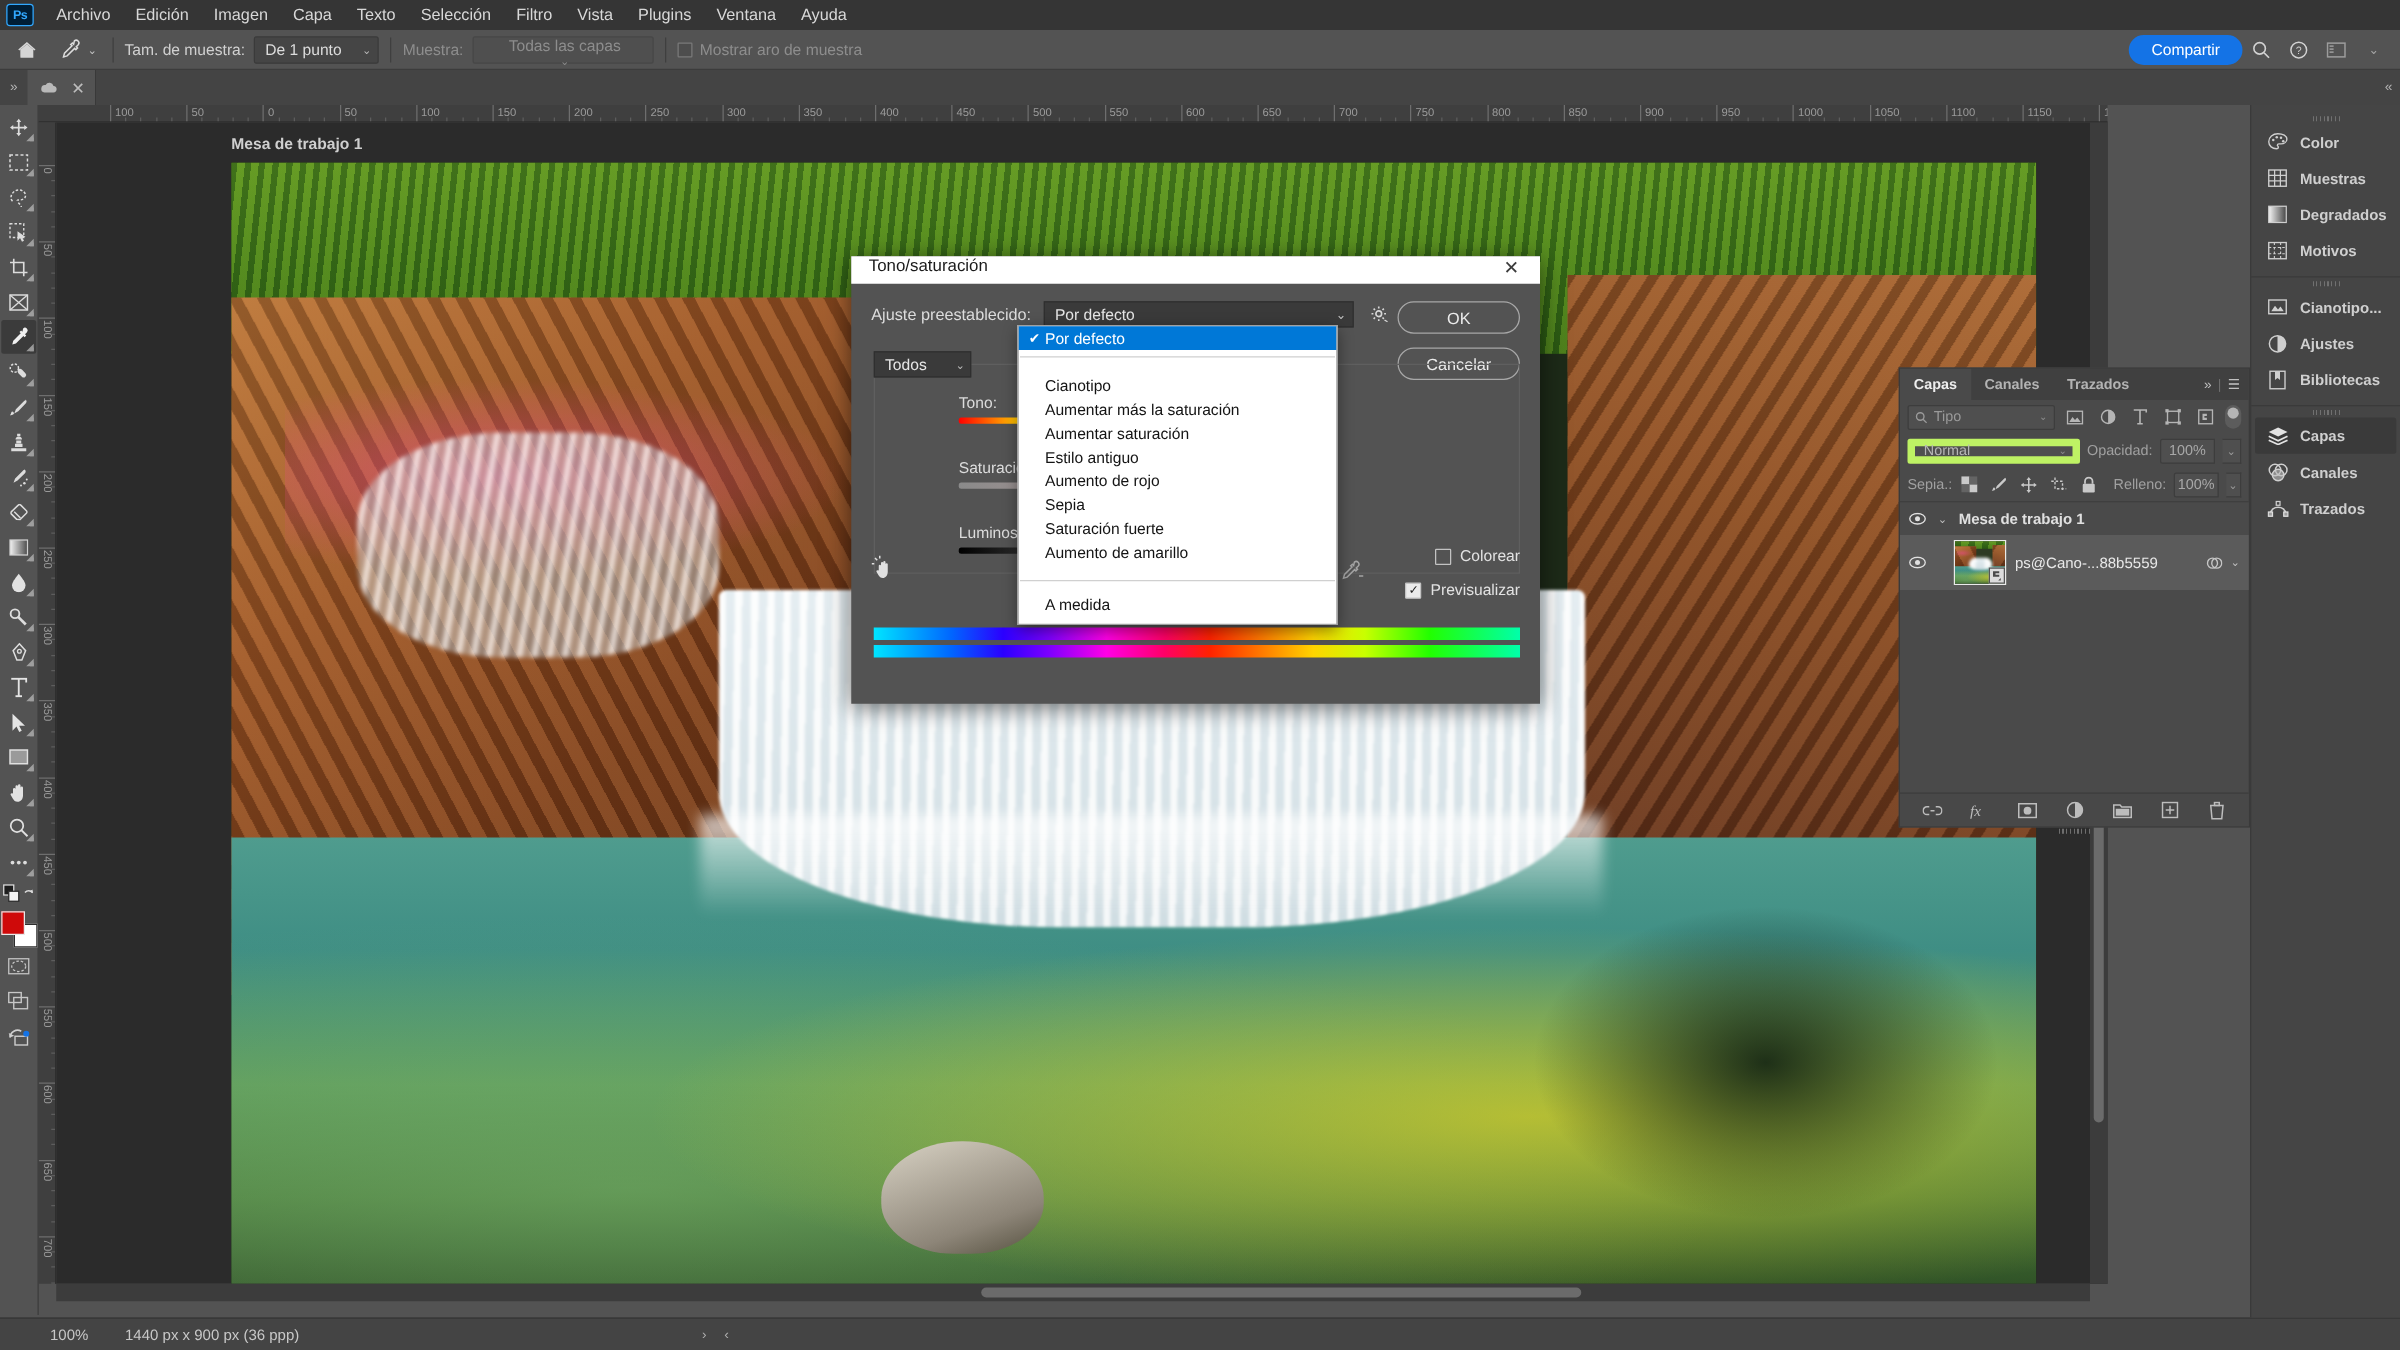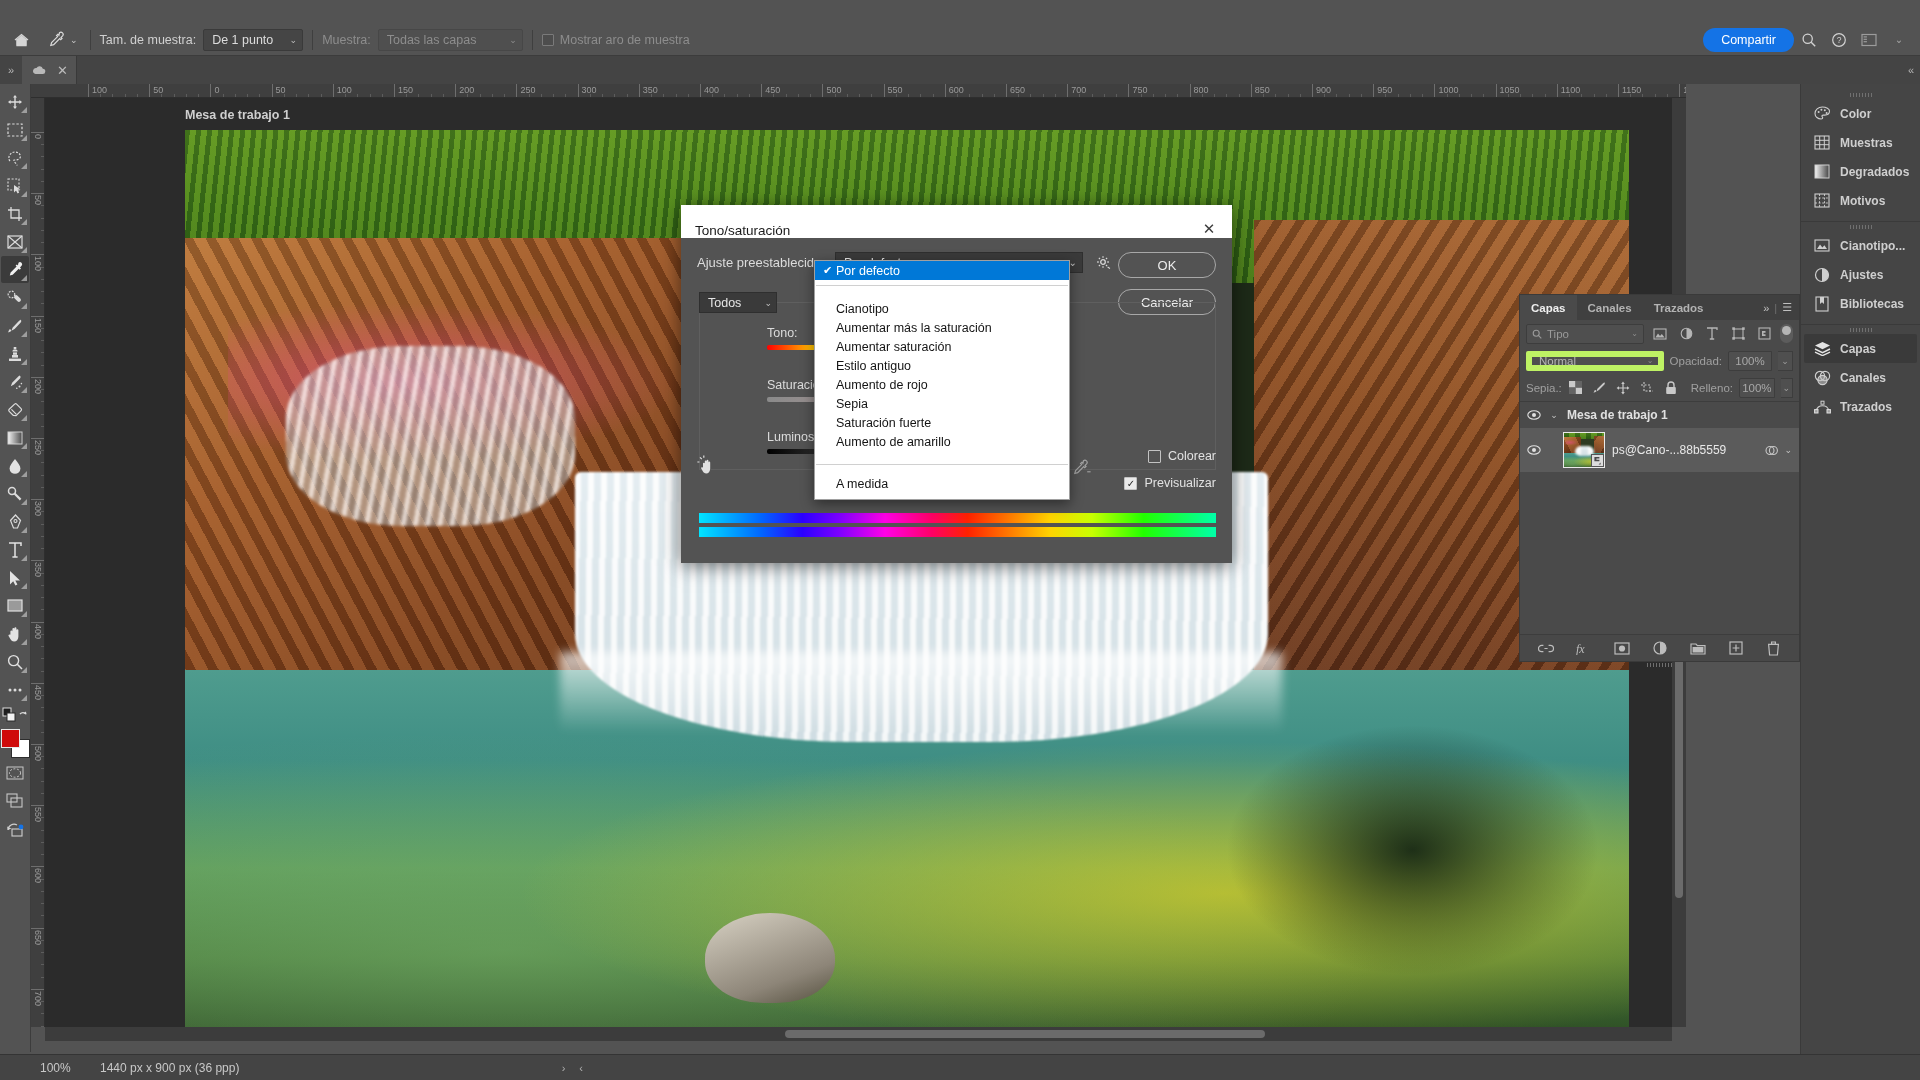--- a/index.html
+++ b/index.html
@@ -269,21 +269,21 @@
   .lp-bot-ico { width:17px; height:17px; display:flex; align-items:center; justify-content:center; }
   .lp-grip-bottom { position:absolute; left:0; right:0; bottom:-7px; height:7px; display:flex; align-items:center; justify-content:center;}
   .lp-grip-bottom i { width:26px;height:4px; background:repeating-linear-gradient(90deg,#6e6e6e 0 1px, transparent 1px 3px); }
 
   
   .dialog {
     position:absolute; left:681px; top:205px; width:551px; height:358px;
     background:#535353; box-shadow:0 3px 18px rgba(0,0,0,.55);
   }
   .dlg-title {
-    height:33px; background:#fff; color:#1a1a1a; display:flex; align-items:flex-end;
+    height:22px; background:#fff; color:#1a1a1a; display:flex; align-items:flex-start;
     padding:0 10px 0 14px; font-size:13.5px;
   }
   .dlg-close { margin-left:auto; font-size:15px; color:#3c3c3c; width:26px; text-align:center;}
   .dlg-body { position:relative; height:325px; padding:14px 16px 0; }
   .dlg-row1 { display:flex; align-items:center; gap:10px; }
   .dlg-lbl { font-size:13px; color:#dcdcdc; white-space:nowrap; }
   .preset-select {
     width:248px; height:21px; background:#3a3a3a; border:1px solid #2f2f2f;
     display:flex; align-items:center; justify-content:space-between;
     padding:0 5px 0 8px; font-size:12.5px; color:#e6e6e6;
@@ -333,20 +333,34 @@
   .dd-item.sel { background:#0078d7; color:#fff; }
   .dd-check { width:13px; font-size:11px; }
   .dd-sep { height:1px; background:#d0d0d0; margin:5px 1px; }
   .dd-gap { height:8px; }
 </style>
 </head>
 <body>
 
 <div id="app">
 
+  <div class="menubar">
+    <div class="ps-logo">Ps</div>
+    <div class="menu-item">Archivo</div>
+    <div class="menu-item">Edición</div>
+    <div class="menu-item">Imagen</div>
+    <div class="menu-item">Capa</div>
+    <div class="menu-item">Texto</div>
+    <div class="menu-item">Selección</div>
+    <div class="menu-item">Filtro</div>
+    <div class="menu-item">Vista</div>
+    <div class="menu-item">Plugins</div>
+    <div class="menu-item">Ventana</div>
+    <div class="menu-item">Ayuda</div>
+  </div>
 
   <div class="optionsbar">
     <div class="ob-home">
       <svg width="15" height="14" viewBox="0 0 15 14">
           <path d="M1 7 L7.5 1.5 L14 7 M3 6.5 V12.5 H12 V6.5" fill="none" stroke="#d5d5d5" stroke-width="1.3"></path>
           <path d="M2.6 6.4 L7.5 2.3 L12.4 6.4 V12.4 H2.6 Z" fill="#d5d5d5"></path>
         </svg>
     </div>
     <div class="ob-tool">
       <div class="tool-ico">
@@ -357,21 +371,21 @@
       <span style="color:#c9c9c9;font-size:9px;margin-left:3px;">⌄</span>
     </div>
     <div class="ob-sep"></div>
     <div class="ob-label">Tam. de muestra:</div>
     <div class="ob-select" style="width:100px;">
       <span>De 1 punto</span>
       <span style="font-size:9px;color:#bdbdbd;">⌄</span>
     </div>
     <div class="ob-sep"></div>
     <div class="ob-label dim">Muestra:</div>
-    <div class="ob-select dim" style="width:145px;">
+    <div class="ob-select dim" style="width:145px;flex-direction:column;">
       <span>Todas las capas</span>
       <span style="font-size:9px;color:#8d8d8d;">⌄</span>
     </div>
     <div class="ob-sep"></div>
     <div class="ob-chk">
       <span class="chkbox"></span>
       <span>Mostrar aro de muestra</span>
     </div>
     <div class="spacer"></div>
     <div class="share-btn">Compartir</div>

